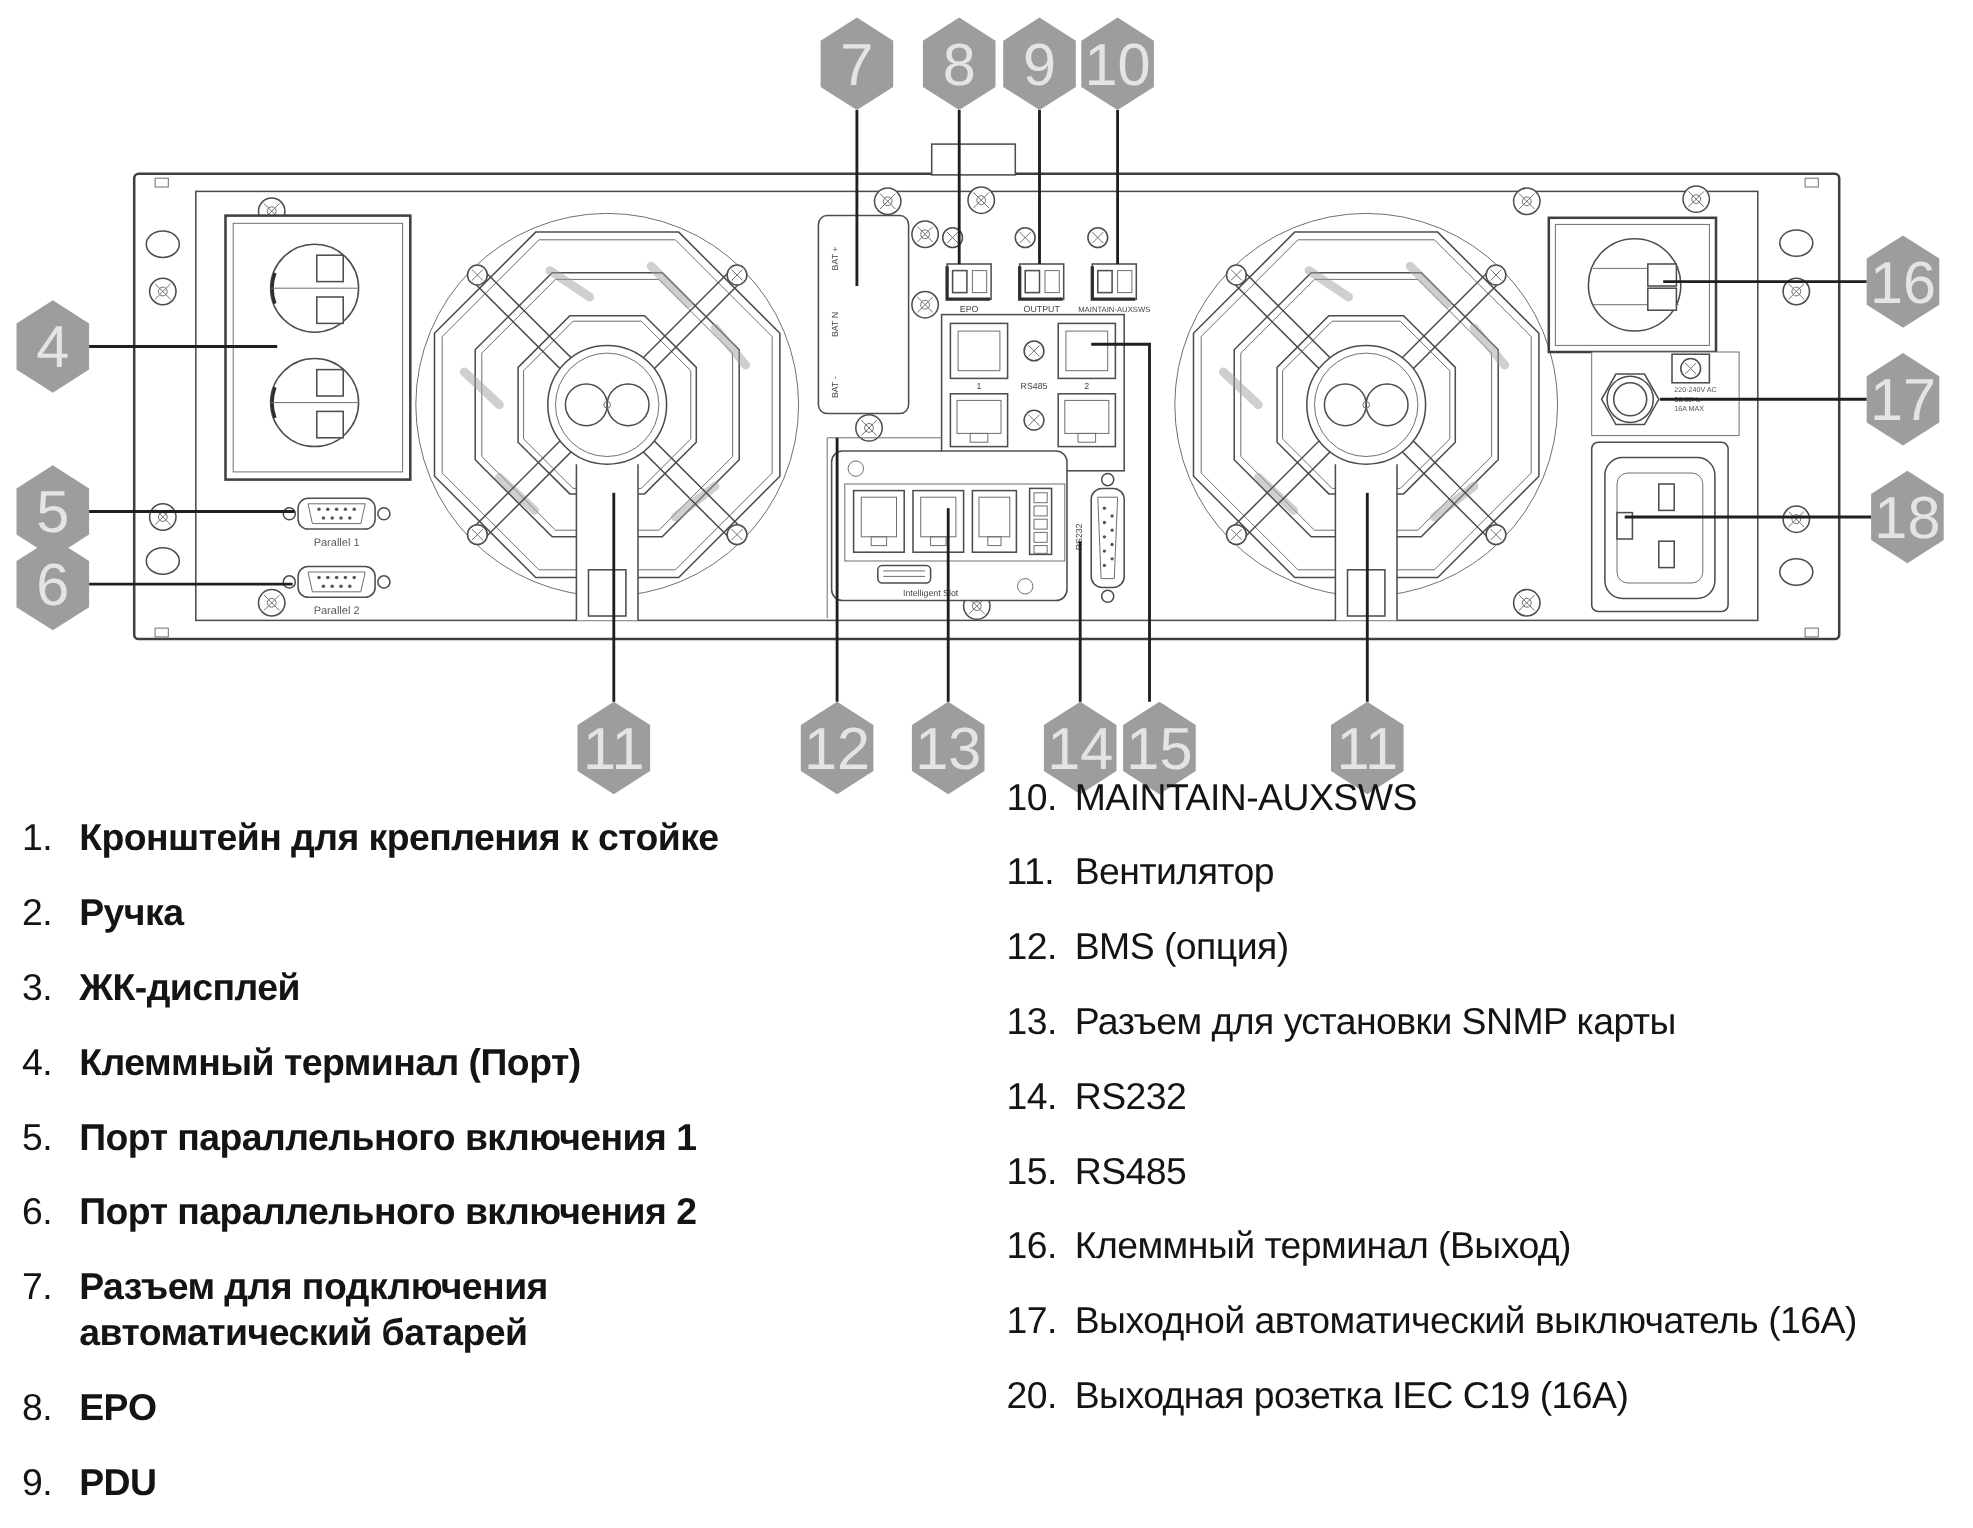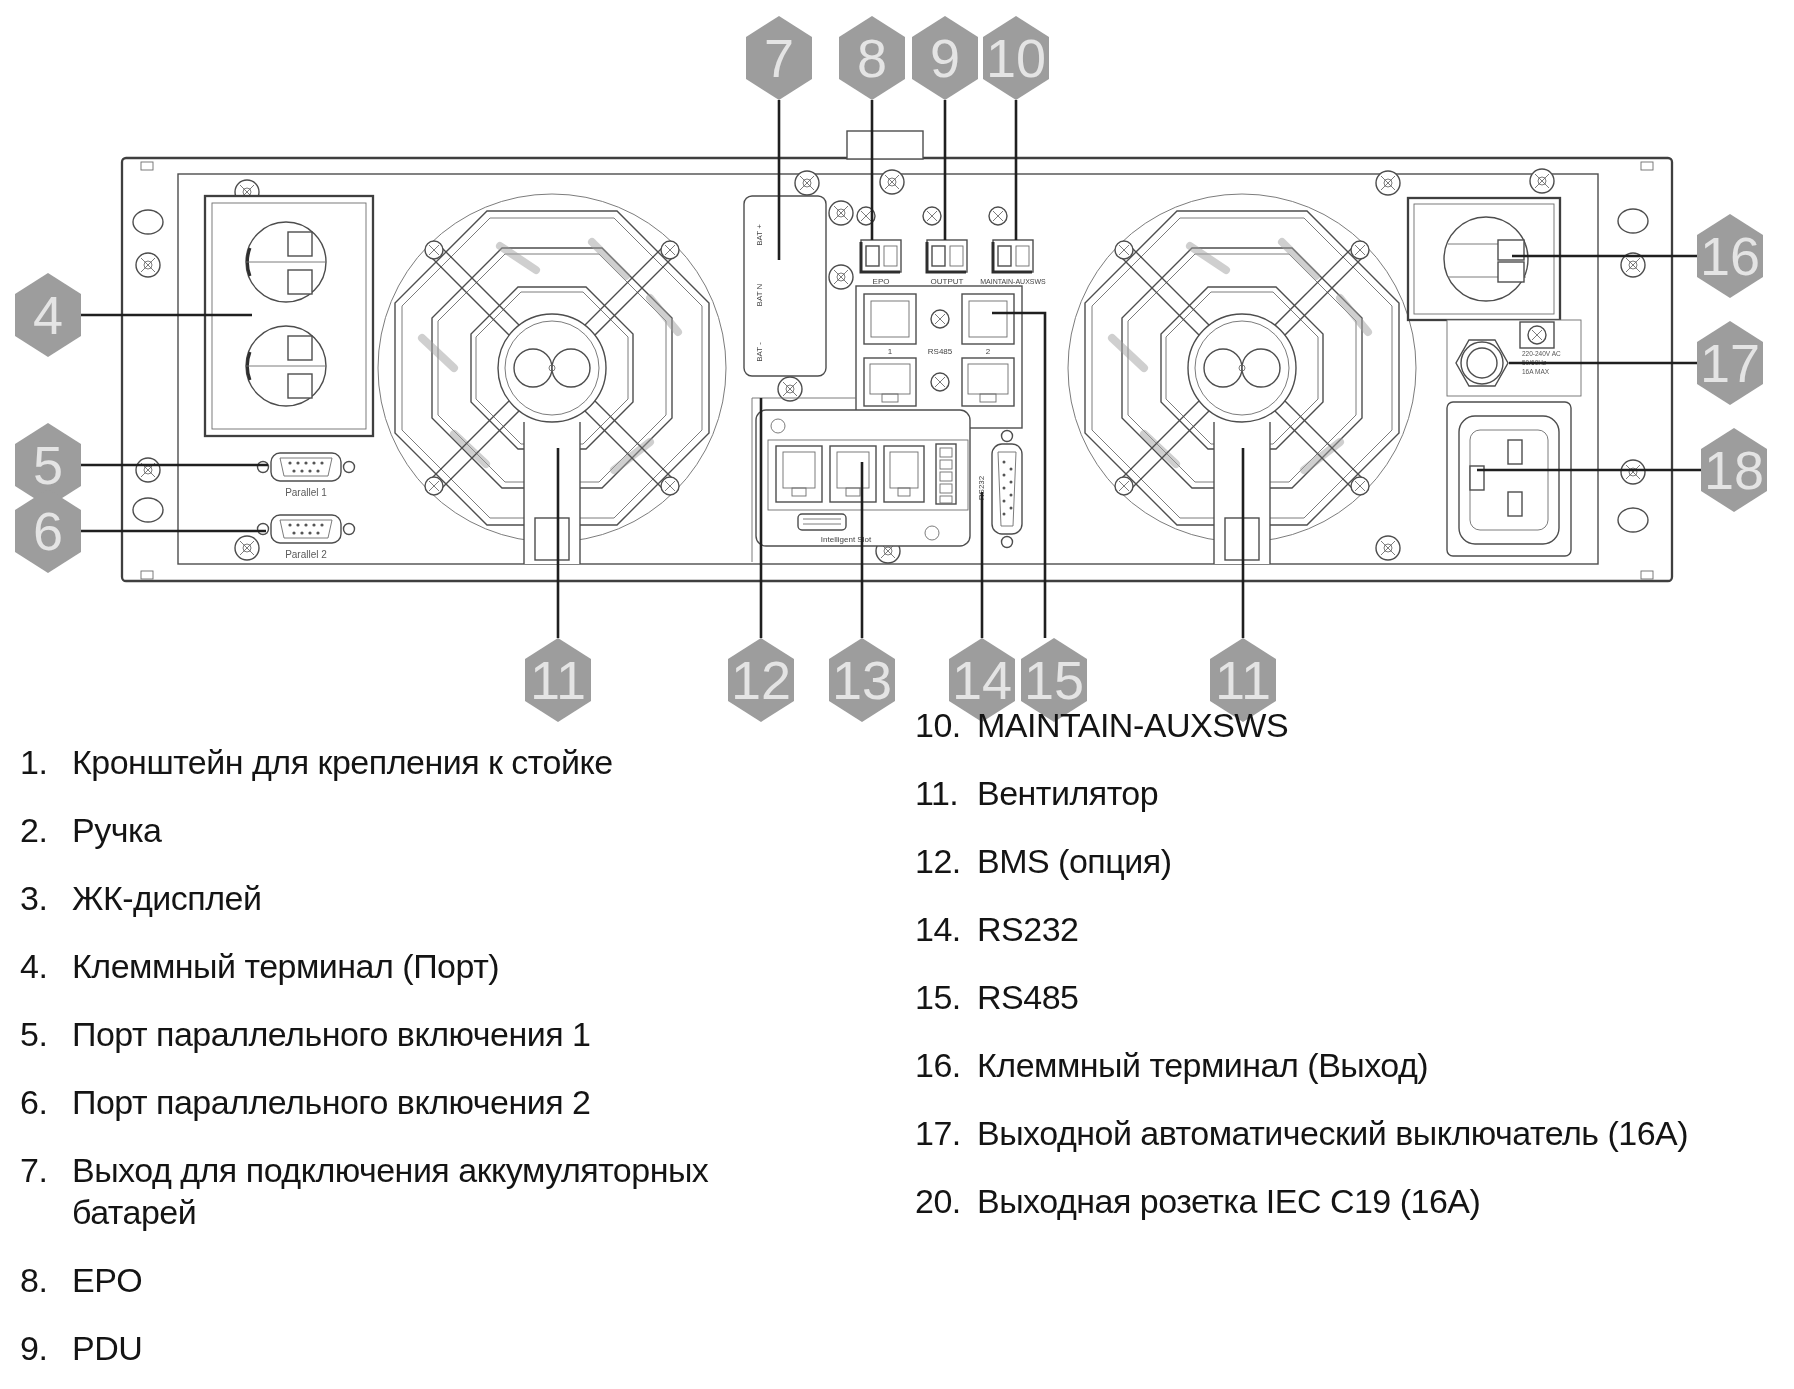--- a/index.html
+++ b/index.html
@@ -26,21 +26,21 @@
   .pin{fill:#555;}
   
   .legend-col{position:absolute;color:#141414;}
   .legend-left{left:20px;top:741px;width:740px;}
   .legend-right{left:915px;top:704px;width:860px;}
   .lg-row{display:flex;align-items:flex-start;margin-bottom:26px;
           font-size:34px;line-height:42px;letter-spacing:-0.5px;font-weight:500;}
   .lg-num{flex:0 0 52px;}
   .legend-right .lg-num{flex:0 0 62px;}
   .lg-text{display:block;}
-  .legend-left .lg-text{max-width:660px;}
+  .legend-left .lg-text{max-width:660px;font-weight:bold;}
 </style>
 </head>
 <body>
 
 <div id="figure">
 <svg width="1794" height="745" viewBox="0 0 1794 745">
   <defs>
     <g id="screw">
       <circle r="12" class="ln wfill"></circle>
       <path class="thin" d="M-7,-7 L7,7 M-7,7 L7,-7"></path>
@@ -421,21 +421,21 @@
   <div class="lg-row">
       <span class="lg-num">5.</span>
       <span class="lg-text">Порт параллельного включения 1</span>
     </div>
   <div class="lg-row">
       <span class="lg-num">6.</span>
       <span class="lg-text">Порт параллельного включения 2</span>
     </div>
   <div class="lg-row">
       <span class="lg-num">7.</span>
-      <span class="lg-text">Выход для подключения аккумуляторных батарей</span>
+      <span class="lg-text">Разъем для подключения автоматический батарей</span>
     </div>
   <div class="lg-row">
       <span class="lg-num">8.</span>
       <span class="lg-text">EPO</span>
     </div>
   <div class="lg-row">
       <span class="lg-num">9.</span>
       <span class="lg-text">PDU</span>
     </div>
 </div>
@@ -447,20 +447,24 @@
     </div>
   <div class="lg-row">
       <span class="lg-num">11.</span>
       <span class="lg-text">Вентилятор</span>
     </div>
   <div class="lg-row">
       <span class="lg-num">12.</span>
       <span class="lg-text">BMS (опция)</span>
     </div>
   <div class="lg-row">
+      <span class="lg-num">13.</span>
+      <span class="lg-text">Разъем для установки SNMP карты</span>
+    </div>
+  <div class="lg-row">
       <span class="lg-num">14.</span>
       <span class="lg-text">RS232</span>
     </div>
   <div class="lg-row">
       <span class="lg-num">15.</span>
       <span class="lg-text">RS485</span>
     </div>
   <div class="lg-row">
       <span class="lg-num">16.</span>
       <span class="lg-text">Клеммный терминал (Выход)</span>

